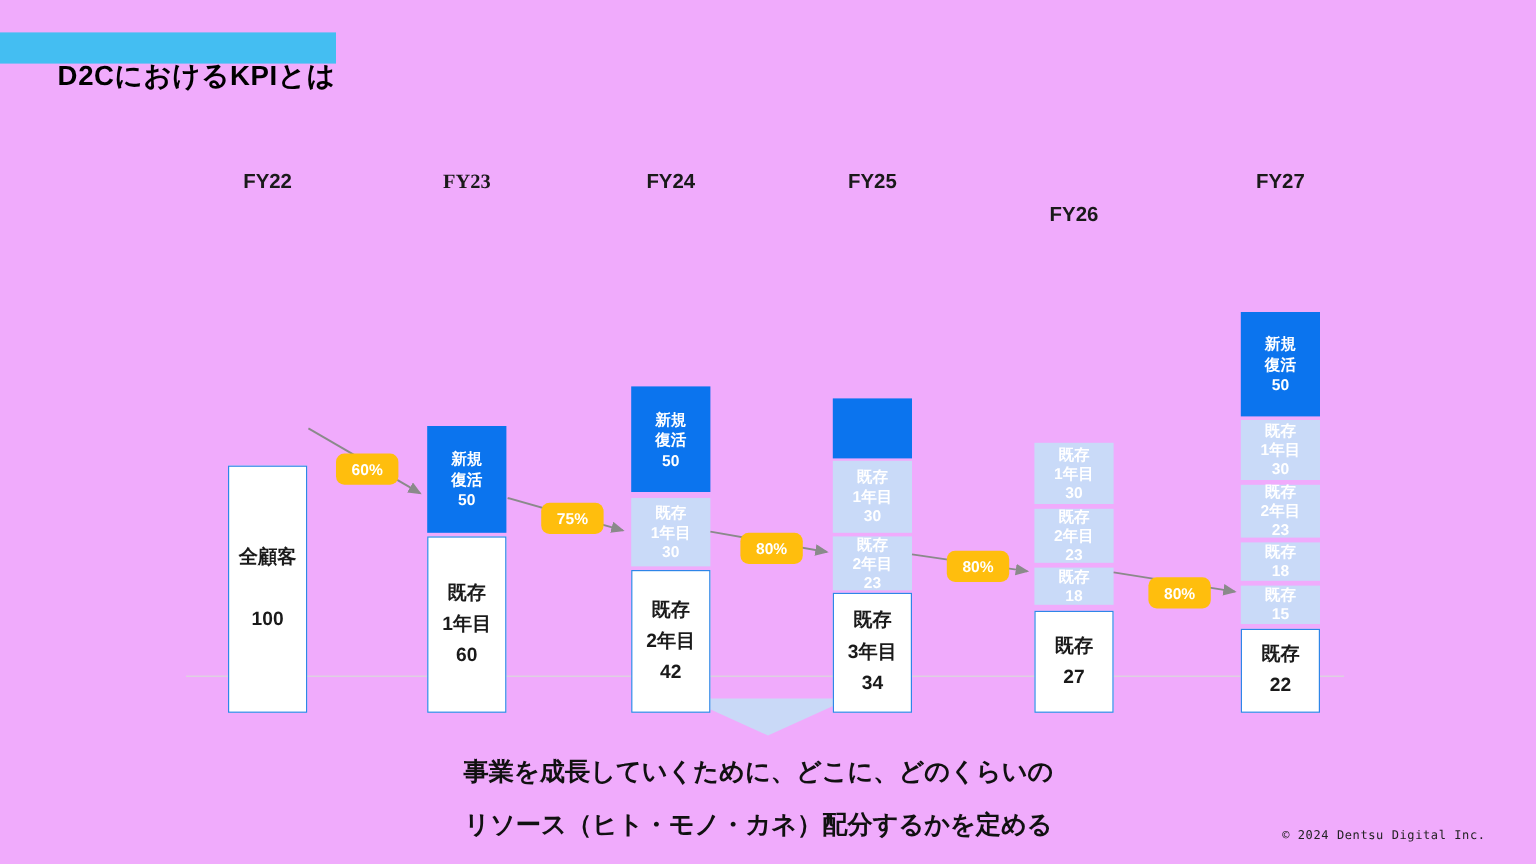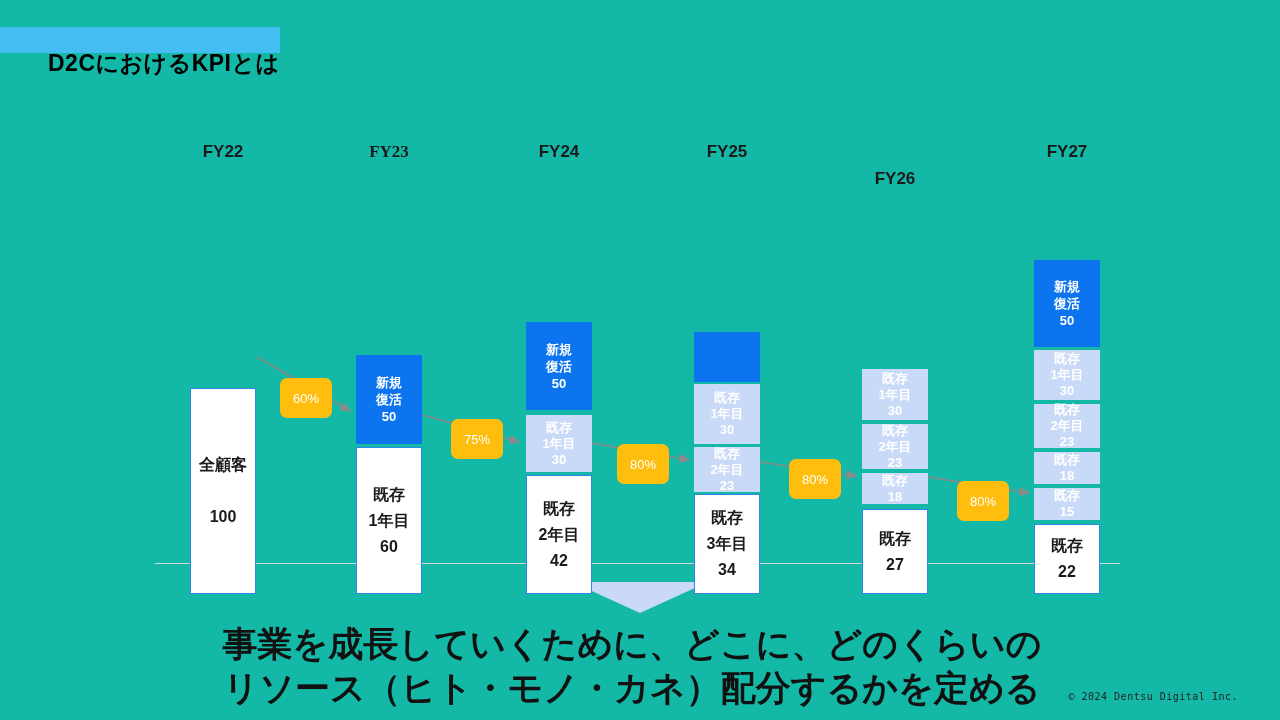--- a/index.html
+++ b/index.html
@@ -1,40 +1,40 @@
 <!DOCTYPE html>
 <html><head>
 <meta charset="utf-8">
 <style>
   html,body { margin:0; padding:0; background:#fff; }
   * { box-sizing:border-box; }
   .slide {
-    position:relative; width:1280px; height:720px; background:#14b8a6; overflow:hidden;
+    position:relative; width:1280px; height:720px; background:#f0abfc; overflow:hidden;
     font-family:"Liberation Sans","DejaVu Sans",sans-serif; color:#000;
   }
   .accent-bar { position:absolute; left:0; top:27px; width:280px; height:26px; background:var(--accent); }
   .page-title { position:absolute; left:48px; top:48px; font-size:23px; font-weight:bold; letter-spacing:.5px; z-index:2; }
   .chart-layer { position:absolute; inset:0; z-index:1;padding-left:20px; }
   .fy-header { position:absolute; top:142px; width:90px; text-align:center; font-size:17px; font-weight:bold; color:#1a1a1a; }
   .seg { position:absolute; display:flex; align-items:center; justify-content:center; text-align:center; white-space:pre-line; font-weight:bold;margin-top:32px; }
   .seg.new { background:var(--blue); color:#fff; font-size:13px; line-height:17px; }
   .seg.existing { background:var(--lightblue); color:#fff; font-size:13px; line-height:16px; }
   .seg.outline { background:#fff; border:1.5px solid var(--outline); color:#1a1a1a; font-size:16px; line-height:26px; }
   .baseline { position:absolute; left:155px; top:563px; width:965px; height:1px; background:#d9d9d9; }
   .arrow-layer { position:absolute; inset:0; z-index:2; pointer-events:none; }
-  .rate-badge { position:absolute; width:52px; height:40px; border-radius:7px; background:var(--yellow);
-    color:#fff; font-size:13px; font-weight:normal; display:flex; align-items:center; justify-content:center; z-index:3; }
+  .rate-badge { position:absolute; width:52px; height:26px; border-radius:7px; background:var(--yellow);
+    color:#fff; font-size:13px; font-weight:bold; display:flex; align-items:center; justify-content:center; z-index:3; }
   .callout { position:absolute; left:679px; top:223px; width:356px; height:107px; background:#fff;
     border:1px solid #c9c9c9; box-shadow:4px 4px 6px rgba(0,0,0,.22); z-index:5;
     display:flex; align-items:center; justify-content:center; text-align:center;
     font-size:17px; font-weight:bold; line-height:33px; white-space:pre-line; color:#111; }
   .down-triangle { position:absolute; left:572px; top:582px; width:0; height:0;
     border-left:68px solid transparent; border-right:68px solid transparent; border-top:31px solid var(--triangle); }
   .conclusion { position:absolute; left:0; top:622px; width:1264px; text-align:center;
-    font-size:35px; font-weight:bold; line-height:44px; white-space:pre-line; color:#111; }
+    font-size:21px; font-weight:bold; line-height:44px; white-space:pre-line; color:#111; }
   .copyright { position:absolute; right:42px; top:691px; font-size:10px; color:#222;
     font-family:"DejaVu Sans Mono","Liberation Mono",monospace; letter-spacing:.5px; }
 </style>
 </head>
 <body>
 
 <div class="slide" style="--accent: #44bef2; --blue: #0b74ee; --lightblue: #c9daf8; --yellow: #ffbe0d; --outline: #2e86e8; --arrow: #8a8a8a; --triangle: #c9d9f7;">
   <div class="accent-bar"></div>
   <div class="page-title">D2CにおけるKPIとは</div>
 

